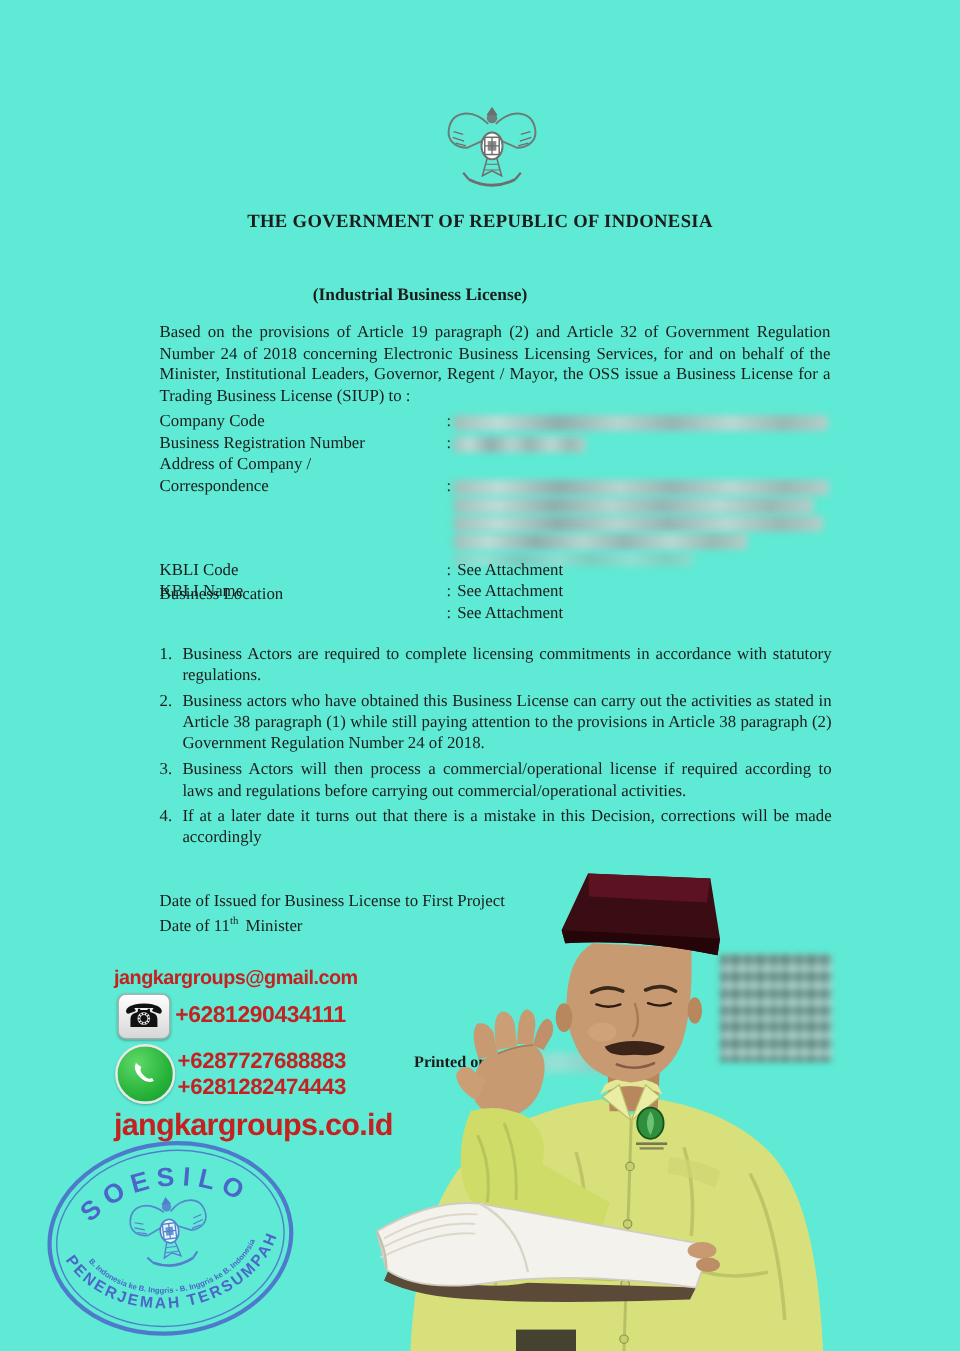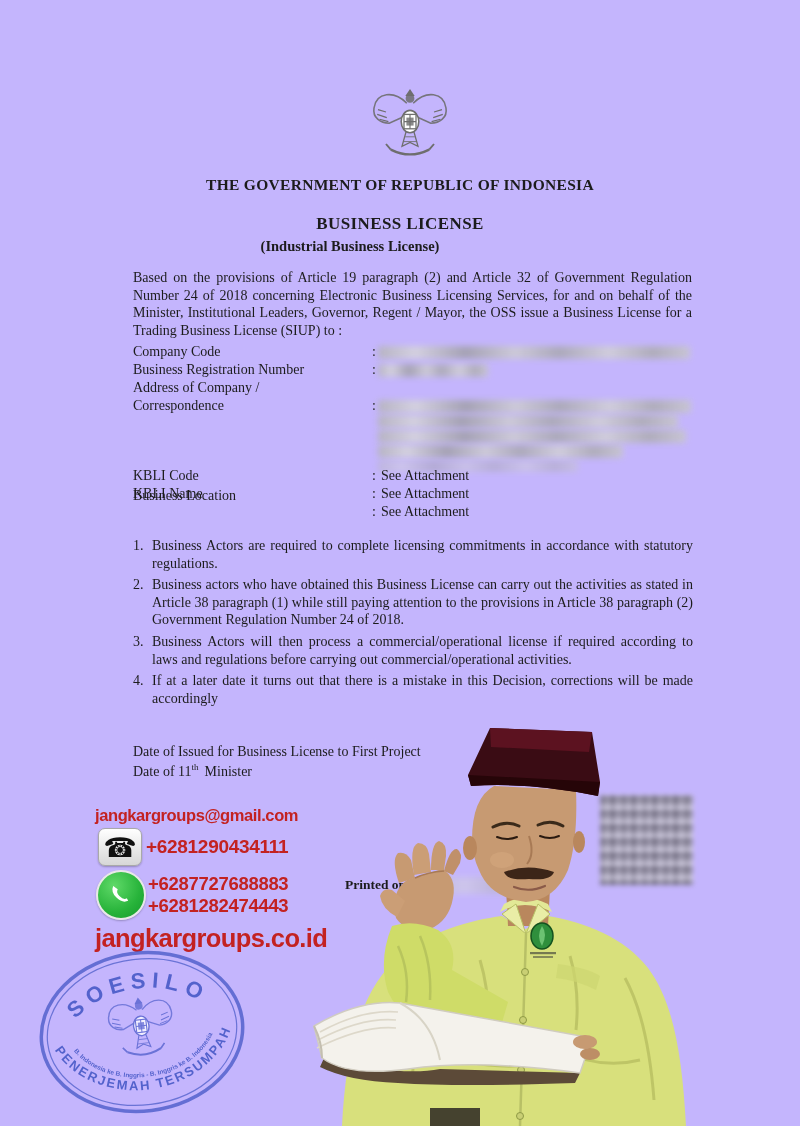--- a/index.html
+++ b/index.html
@@ -1,16 +1,16 @@
 <!DOCTYPE html>
 <html><head>
 <meta charset="utf-8">
 <style>
   html,body{margin:0;padding:0;background:#ffffff;}
-  .page{position:relative;width:800px;height:1126px;background:#c4b5fd;overflow:hidden;
+  .page{position:relative;width:800px;height:1126px;background:#5eead4;overflow:hidden;
         font-family:"Liberation Serif",serif;color:#1c1c1c;}
   
   .emblem{position:absolute;left:370px;top:84px;width:80px;height:80px;z-index:1;}
   .gov-line{position:absolute;left:0;top:176px;width:800px;text-align:center;
             font-weight:bold;font-size:15.5px;letter-spacing:.3px;}
   .doc-title{position:absolute;left:0;top:214px;width:800px;text-align:center;
              font-weight:bold;font-size:17px;letter-spacing:.4px;}
   .doc-subtitle{position:absolute;left:0;top:238px;width:700px;text-align:center;
                 font-weight:bold;font-size:14.5px;}
   
@@ -88,21 +88,20 @@
           <path d="M44 66 l12 0 M42 72 l16 0" stroke-width="1.1"></path>
           <path d="M26 82 Q50 94 74 82" stroke-width="3"></path>
           <path d="M26 82 L20 75 M74 82 L80 75" stroke-width="2.4"></path>
         </g>
       </symbol>
     </defs>
     <use href="#garuda" x="0" y="0" width="100" height="100" style="color:#6e6e6e"></use>
   </svg>
 
   <div class="gov-line">THE GOVERNMENT OF REPUBLIC OF INDONESIA</div>
-  <div class="doc-title">BUSINESS LICENSE</div>
   <div class="doc-subtitle">(Industrial Business License)</div>
 
   <div class="intro">Based on the provisions of Article 19 paragraph (2) and Article 32 of Government Regulation Number 24 of 2018 concerning Electronic Business Licensing Services, for and on behalf of the Minister, Institutional Leaders, Governor, Regent / Mayor, the OSS issue a Business License for a Trading Business License (SIUP) to :</div>
 
   <div class="fields">
     <div class="f-label" style="top:0">Company Code</div>
     <div class="f-colon" style="top:0">:</div>
     <div class="blur-bar" style="left:245px;top:2px;width:312px;height:13px"></div>
 
     <div class="f-label" style="top:18px">Business Registration Number</div>

